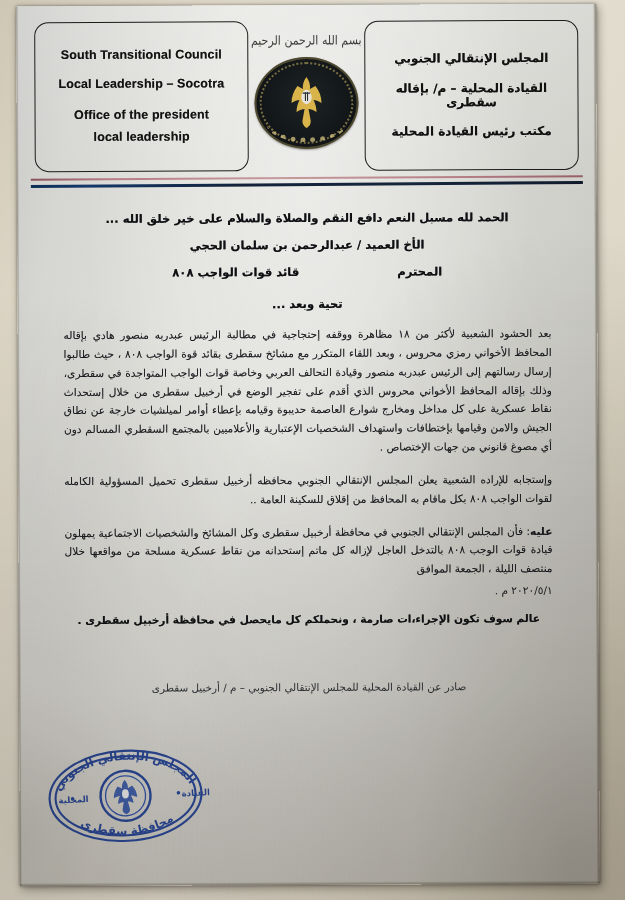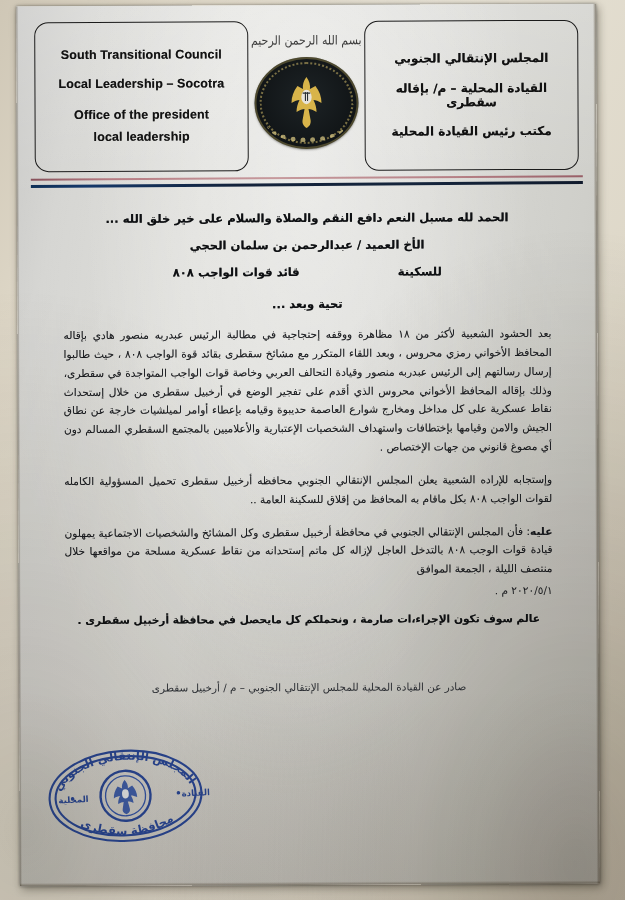--- a/index.html
+++ b/index.html
@@ -322,21 +322,21 @@
 
       <div class="body">
 
         <div class="ar line-bold l-hamd">الحمد لله مسبل النعم دافع النقم والصلاة والسلام على خير خلق الله ...</div>
 
         <div class="ar line-bold l-akh">الأخ العميد / عبدالرحمن بن سلمان الحجي</div>
 
         <div class="l-role">
           <div class="ar line-bold">قائد قوات الواجب    ٨٠٨</div>
           <div class="spacer"></div>
-          <div class="ar line-bold">للسكينة</div>
+          <div class="ar line-bold">المحترم</div>
         </div>
 
         <div class="ar line-bold l-tahiya">تحية وبعد ...</div>
 
         <p class="para p1">بعد الحشود الشعبية لأكثر من ١٨ مظاهرة ووقفه إحتجاجية في مطالبة الرئيس عبدربه منصور هادي بإقاله المحافظ الأخواني رمزي محروس ، وبعد اللقاء المتكرر مع مشائخ سقطرى بقائد قوة الواجب ٨٠٨ ، حيث طالبوا إرسال رسالتهم إلى الرئيس عبدربه منصور وقيادة التحالف العربي وخاصة قوات الواجب المتواجدة في سقطرى، وذلك بإقاله المحافظ الأخواني محروس الذي أقدم على تفجير الوضع في أرخبيل سقطرى من خلال إستحداث نقاط عسكرية على كل مداخل ومخارج شوارع العاصمة حديبوة وقيامه بإعطاء أوامر لميلشيات خارجة عن نطاق الجيش والامن وقيامها بإختطافات واستهداف الشخصيات الإعتبارية والأعلاميين بالمجتمع السقطري المسالم دون أي مصوغ قانوني من جهات الإختصاص .</p>
 
         <p class="para p2">وإستجابه للإراده الشعبية يعلن المجلس الإنتقالي الجنوبي محافظه أرخبيل سقطرى تحميل المسؤولية الكامله لقوات الواجب ٨٠٨ بكل ماقام به المحافظ من إقلاق للسكينة العامة ..</p>
 
         <p class="para p3"><span class="kw">عليه</span><span>:   فأن المجلس الإنتقالي الجنوبي في محافظة أرخبيل سقطرى وكل المشائخ والشخصيات الاجتماعية يمهلون قيادة قوات الوجب ٨٠٨ بالتدخل العاجل لإزاله كل ماتم إستحدانه من نقاط عسكرية مسلحة من مواقعها خلال منتصف الليلة ، الجمعة الموافق</span></p>
 

